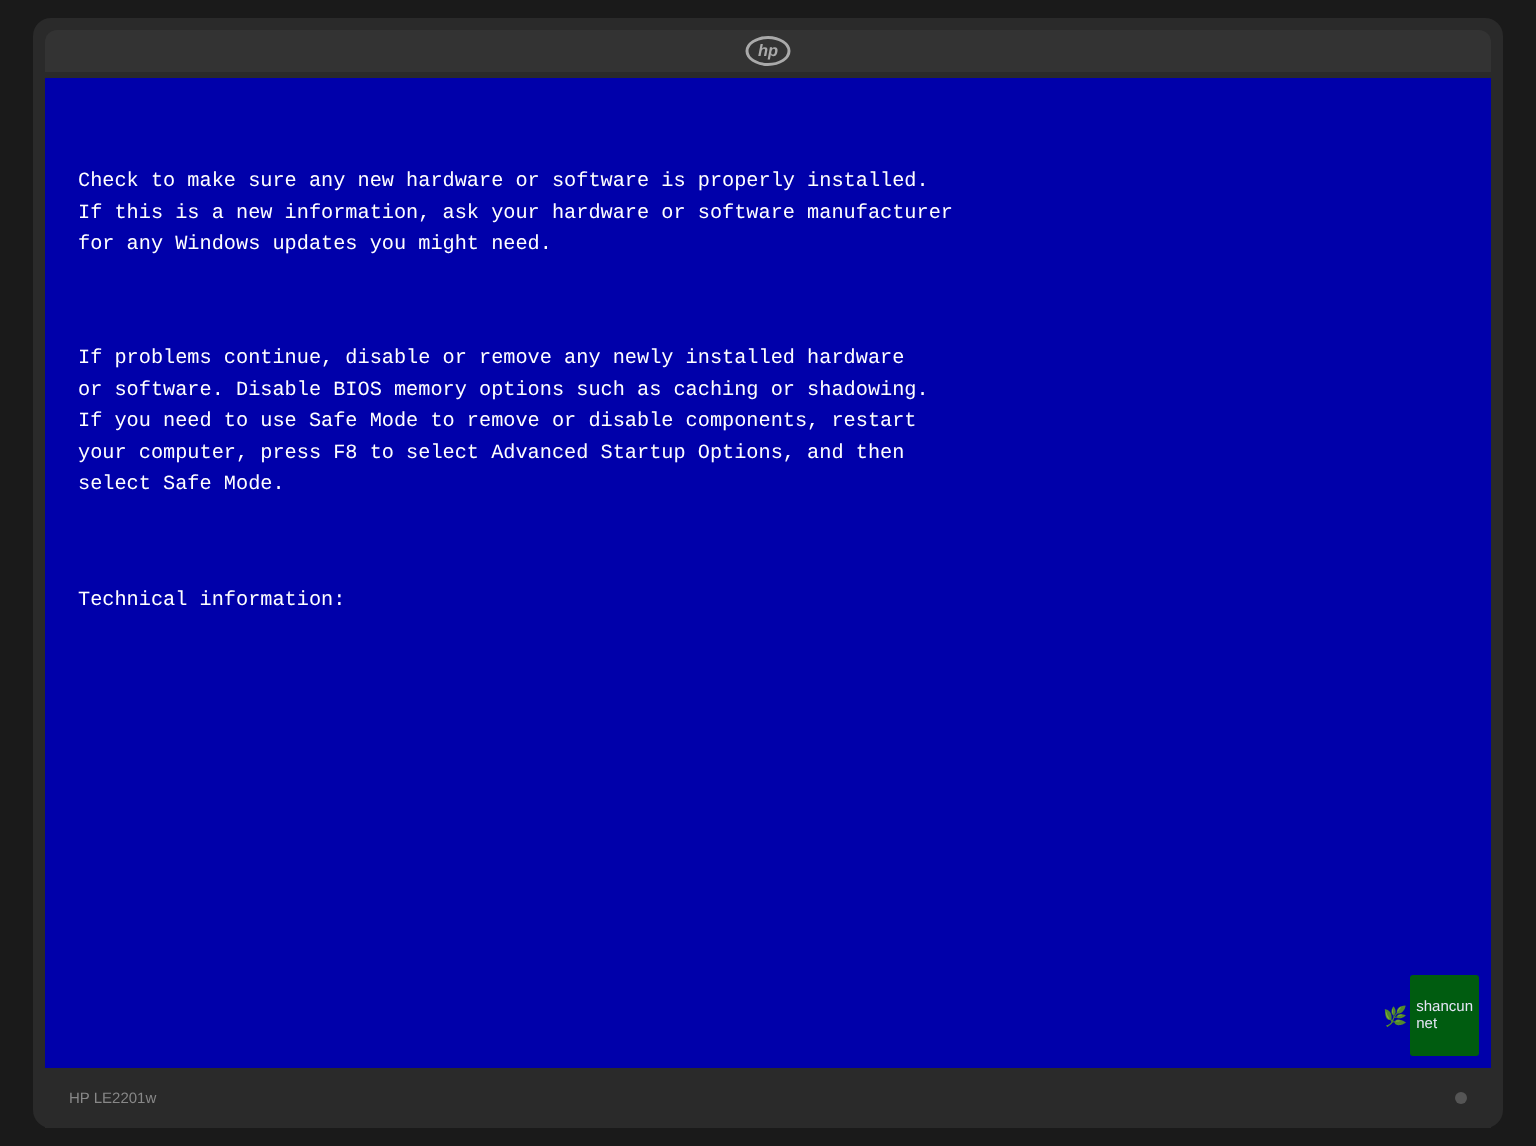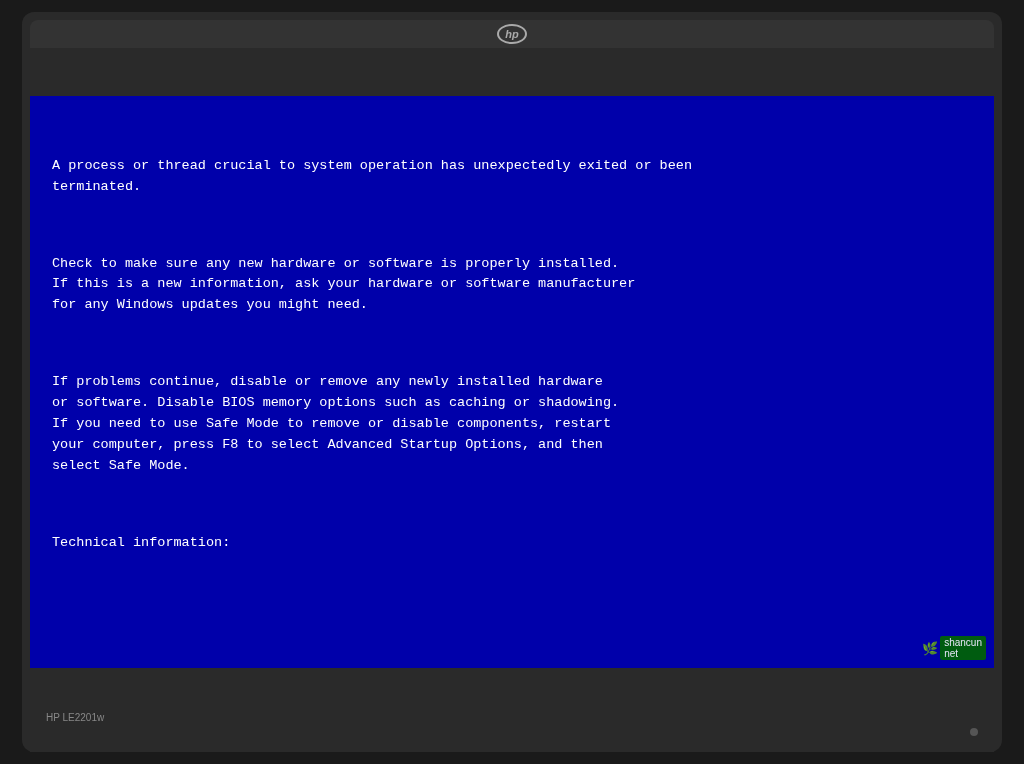--- a/index.html
+++ b/index.html
@@ -1,19 +1,18 @@
 <!DOCTYPE html>
 <html><head>
   <meta charset="utf-8">
   <style>
     * {
       margin: 0;
       padding: 0;
       box-sizing: border-box;
-      gap: 44px;
     }
 
     body {
       width: 1024px;
       height: 764px;
       background: #1a1a1a;
       display: flex;
       align-items: center;
       justify-content: center;
       font-family: Arial, sans-serif;
@@ -87,20 +86,21 @@
     .bsod-text .section {
       display: block;
       margin-bottom: 14px;
     }
 
     .monitor-bottom {
       width: 100%;
       height: 40px;
       background: #2a2a2a;
       display: flex;
+      align-items: center;
       justify-content: space-between;
       padding: 0 16px;
     }
 
     .monitor-model {
       color: #888;
       font-size: 10px;
       font-family: Arial, sans-serif;
     }
 
@@ -131,39 +131,37 @@
       z-index: 10;
     }
 
     .watermark-leaf {
       color: #44cc44;
       font-size: 13px;
     }
 
     .watermark-text {
       background: #006600;
-      padding: 1px 4px;
+      padding: 16px 4px;
       border-radius: 2px;
       font-size: 10px;
     }
   </style>
 </head>
 <body>
 
 <div class="monitor-outer">
   <div class="monitor-top-bar">
     <div class="hp-logo">
       <div class="hp-logo-circle">hp</div>
     </div>
   </div>
 
   <div class="screen">
     <div class="bsod-text">
-      <span class="section">A process or thread crucial to system operation has unexpectedly exited or been
-terminated.</span>
       <span class="section">Check to make sure any new hardware or software is properly installed.
 If this is a new information, ask your hardware or software manufacturer
 for any Windows updates you might need.</span>
       <span class="section">If problems continue, disable or remove any newly installed hardware
 or software. Disable BIOS memory options such as caching or shadowing.
 If you need to use Safe Mode to remove or disable components, restart
 your computer, press F8 to select Advanced Startup Options, and then
 select Safe Mode.</span>
       <span class="section">Technical information:</span>
       

